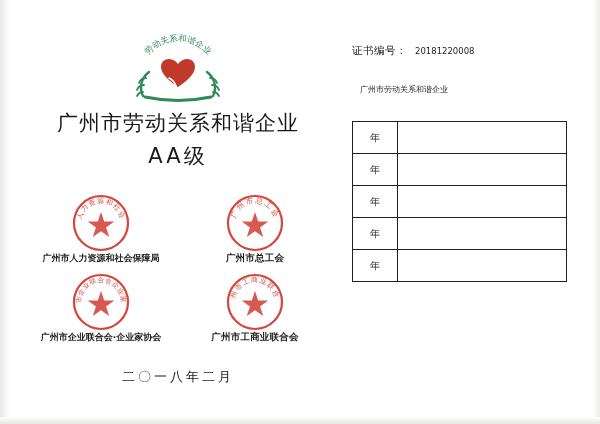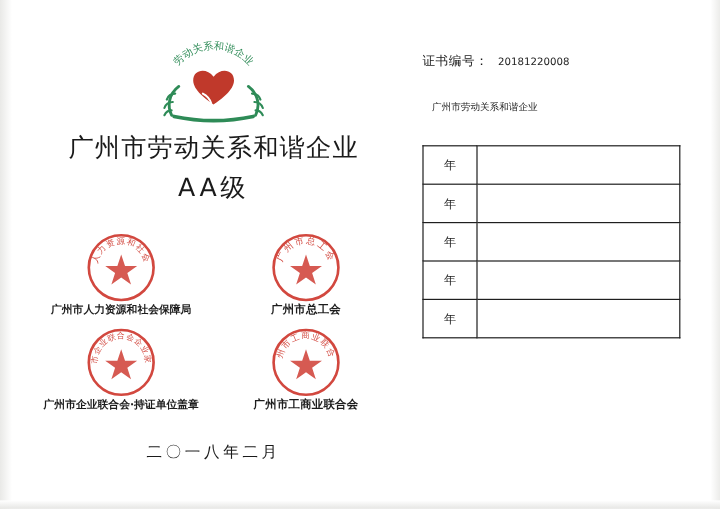--- a/index.html
+++ b/index.html
@@ -257,21 +257,21 @@
               <defs>
                   <path id="sp3" d="M 11 31 A 20 20 0 1 1 51 31" fill="none"></path>
                 </defs>
               <circle cx="31" cy="31" r="27" fill="none" stroke="#d2483f" stroke-width="2.2"></circle>
               <text font-size="6.6" fill="#d2483f" font-family="DejaVu Sans, Liberation Sans, sans-serif" letter-spacing="0.6">
                 <textPath href="#sp3" startOffset="50%" text-anchor="middle">广州市企业联合会企业家协会</textPath>
               </text>
               <polygon points="31,20 34.2,29.6 44.3,29.6 36.1,35.5 39.2,45.1 31,39.2 22.8,45.1 25.9,35.5 17.7,29.6 27.8,29.6" fill="#d2483f" opacity="0.9"></polygon>
             </svg>
           </div>
-          <div class="seal-caption wide">广州市企业联合会·持证单位盖章</div>
+          <div class="seal-caption wide">广州市企业联合会·企业家协会</div>
         </div>
 
         <div class="seal-cell">
           <div class="seal-stamp">
             <svg width="62" height="62" viewBox="0 0 62 62" xmlns="http://www.w3.org/2000/svg">
               <defs>
                   <path id="sp4" d="M 11 31 A 20 20 0 1 1 51 31" fill="none"></path>
                 </defs>
               <circle cx="31" cy="31" r="27" fill="none" stroke="#d2483f" stroke-width="2.2"></circle>
               <text font-size="7" fill="#d2483f" font-family="DejaVu Sans, Liberation Sans, sans-serif" letter-spacing="1">

